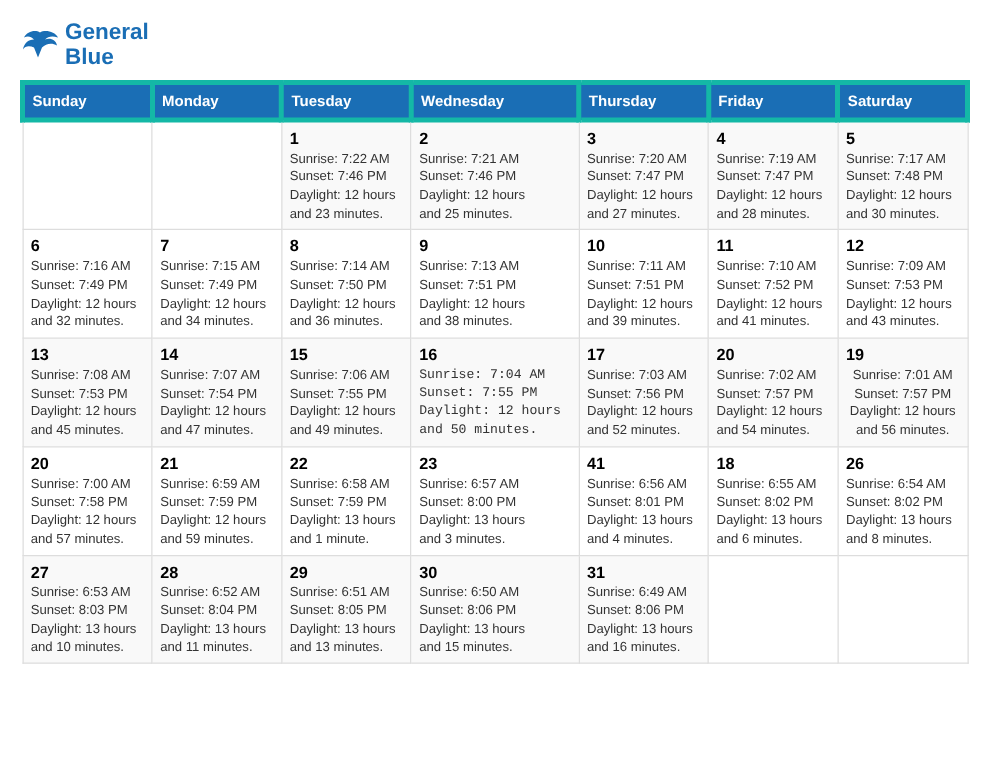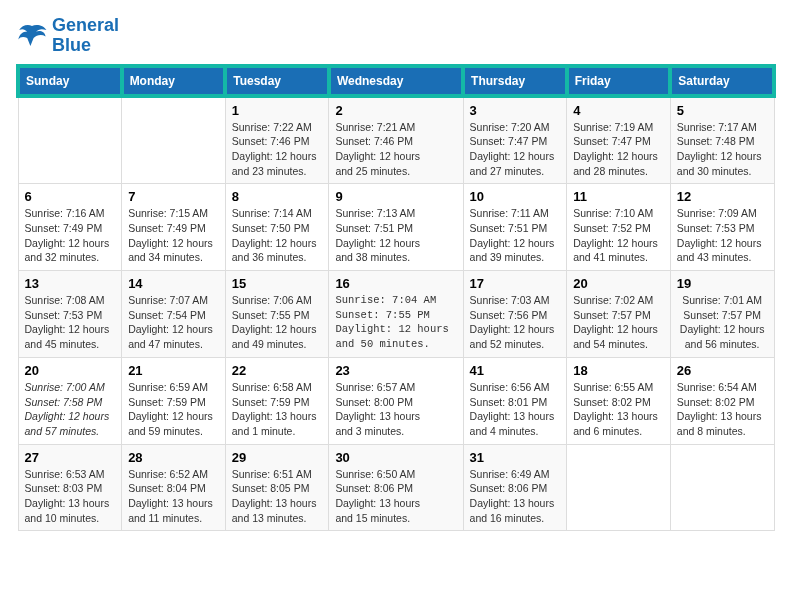--- a/index.html
+++ b/index.html
@@ -254,21 +254,21 @@
           <span class="day-num">19</span>
           <div class="day-info" style="white-space: pre-line; text-align: center;">Sunrise: 7:01 AM
 Sunset: 7:57 PM
 Daylight: 12 hours
 and 56 minutes.</div>
         </td>
       </tr>
       <tr>
         <td>
           <span class="day-num">20</span>
-          <div class="day-info" style="white-space: pre-line; font-style: italic;">Sunrise: 7:00 AM
+          <div class="day-info" style="white-space: pre-line;">Sunrise: 7:00 AM
 Sunset: 7:58 PM
 Daylight: 12 hours
 and 57 minutes.</div>
         </td>
         <td>
           <span class="day-num">21</span>
           <div class="day-info" style="white-space: pre-line;">Sunrise: 6:59 AM
 Sunset: 7:59 PM
 Daylight: 12 hours
 and 59 minutes.</div>

